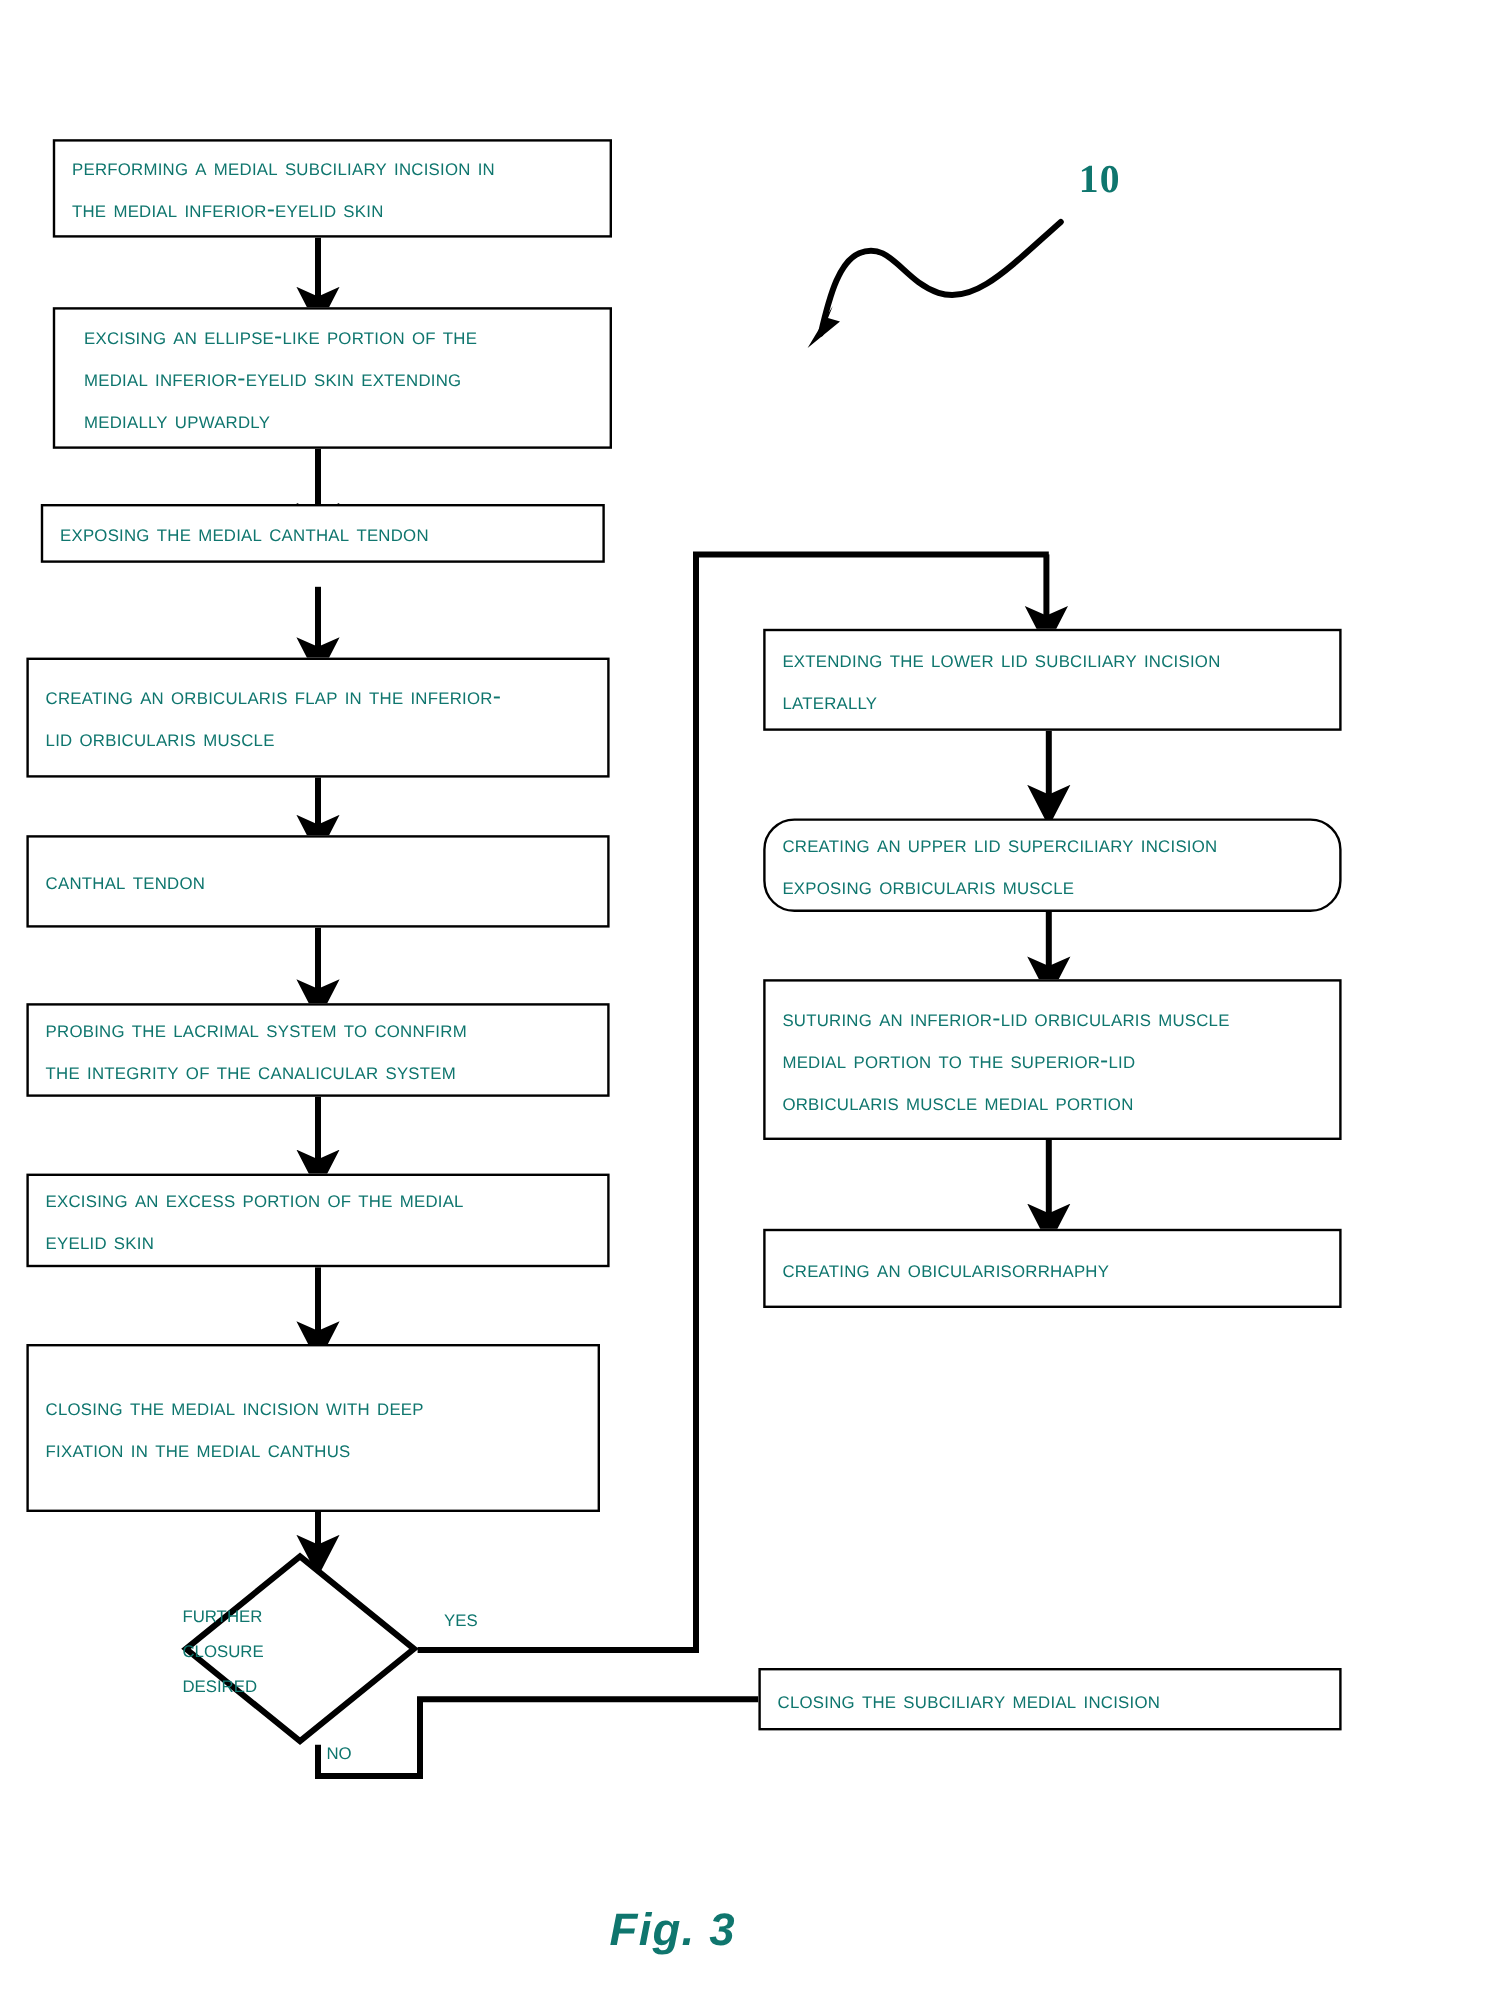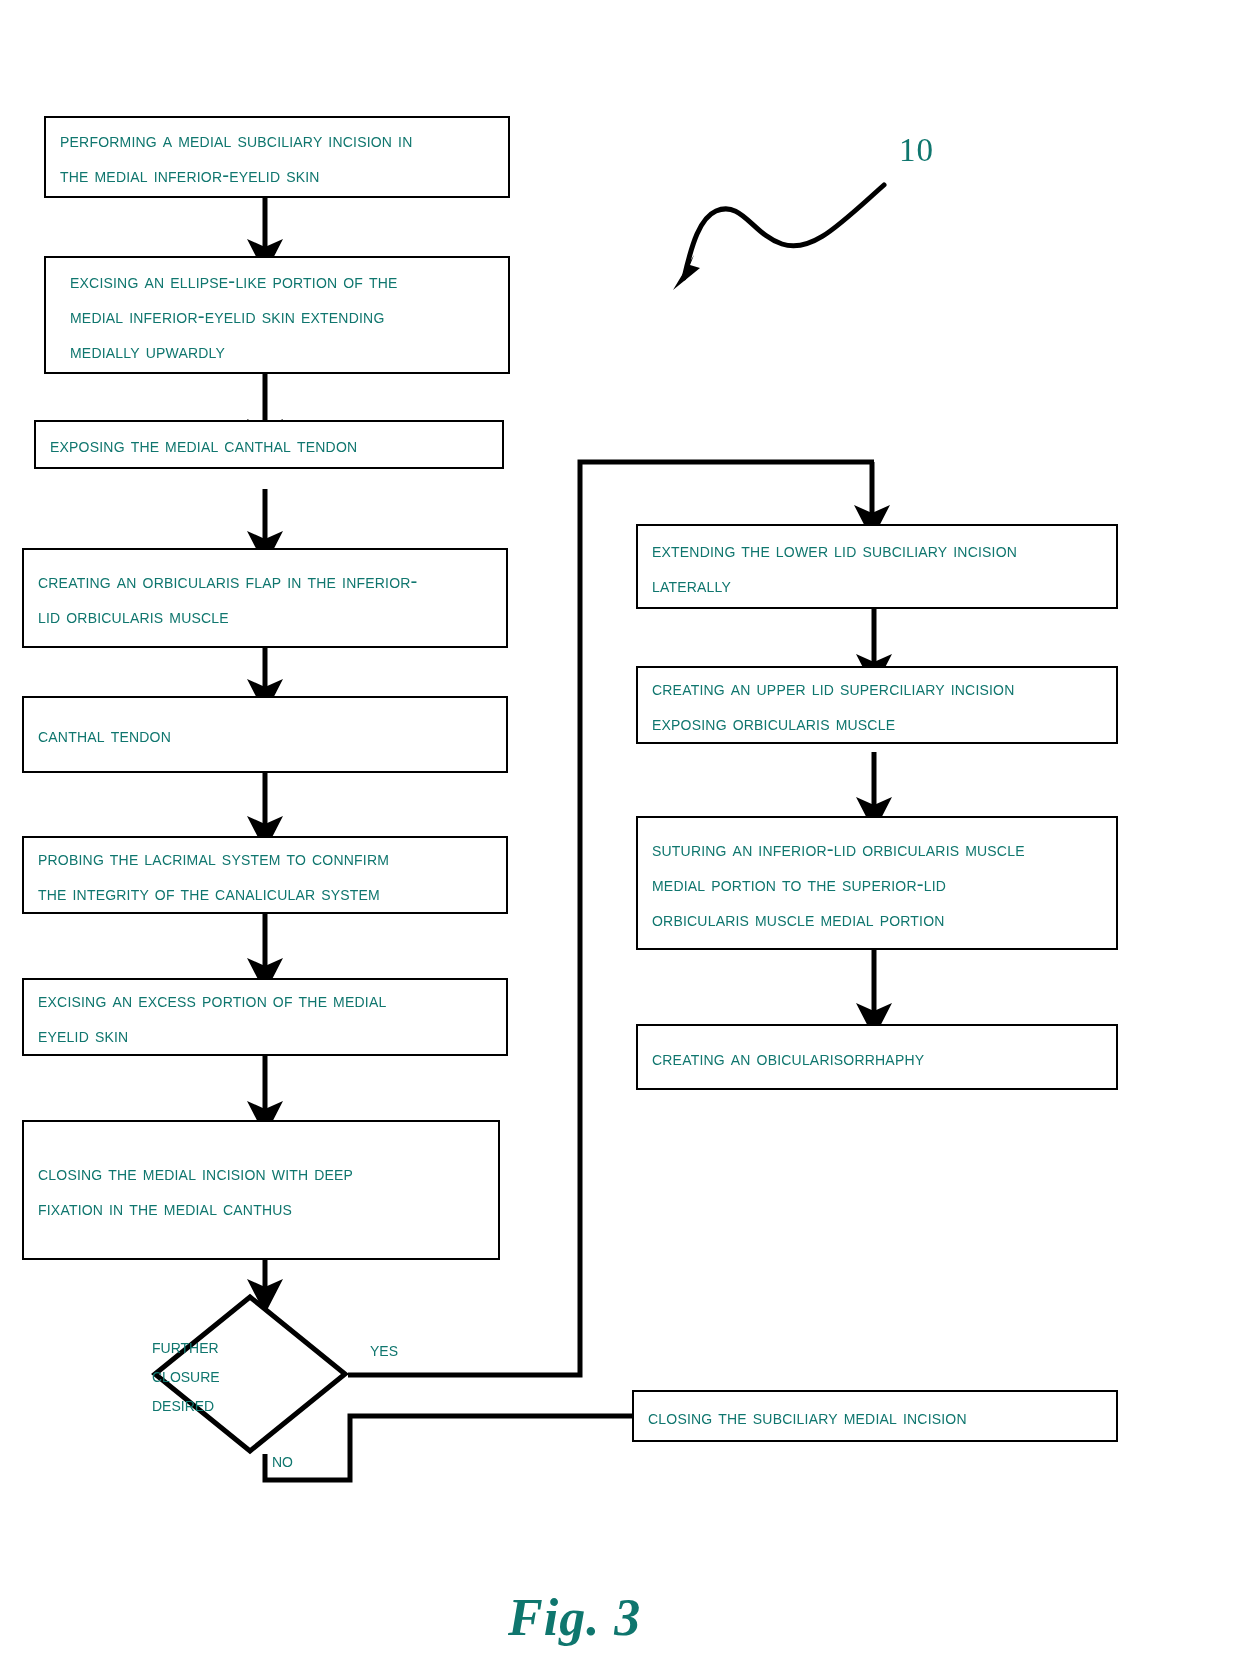--- a/index.html
+++ b/index.html
@@ -78,31 +78,31 @@
     position: absolute;
     left: 0;
     top: 0;
     width: 1240px;
     height: 1670px;
   }
   
   #ref-numeral {
     position: absolute;
     font-family: "Liberation Serif", serif;
-    font-weight: normal;
+    font-weight: bold;
     font-size: 33px;
     letter-spacing: 1px;
   }
   
   #fig-caption {
     position: absolute;
-    font-family: Liberation Serif, serif;
+    font-family: Liberation Sans, sans-serif;
     font-style: italic;
     font-weight: bold;
-    font-size: 52px;
+    font-size: 38px;
     letter-spacing: 1px;
   }
 </style>
 </head>
 <body>
 
 <div id="page">
 
   <svg id="wires" viewBox="0 0 1240 1670" xmlns="http://www.w3.org/2000/svg">
     <defs>
@@ -197,21 +197,21 @@
 
   <div class="edge-label" style="left:370px; top:1310px;">Yes</div>
 
   <div class="edge-label" style="left:272px; top:1421px;">No</div>
 
   <div class="node" style="left:636px; top:496px; width:482px; height:85px;">
     <div class="line">Extending The Lower Lid Subciliary Incision</div>
     <div class="line">Laterally</div>
   </div>
 
-  <div class="node" style="left:636px; top:638px; width:482px; height:78px;">
+  <div class="node" style="left:636px; top:654px; width:482px; height:78px;border-radius:26px;">
     <div class="line">Creating An Upper Lid Superciliary Incision</div>
     <div class="line">Exposing Orbicularis Muscle</div>
   </div>
 
   <div class="node" style="left:636px; top:788px; width:482px; height:134px;">
     <div class="line">Suturing An Inferior-Lid Orbicularis Muscle</div>
     <div class="line">Medial Portion To The Superior-Lid</div>
     <div class="line">Orbicularis Muscle Medial Portion</div>
   </div>
 

